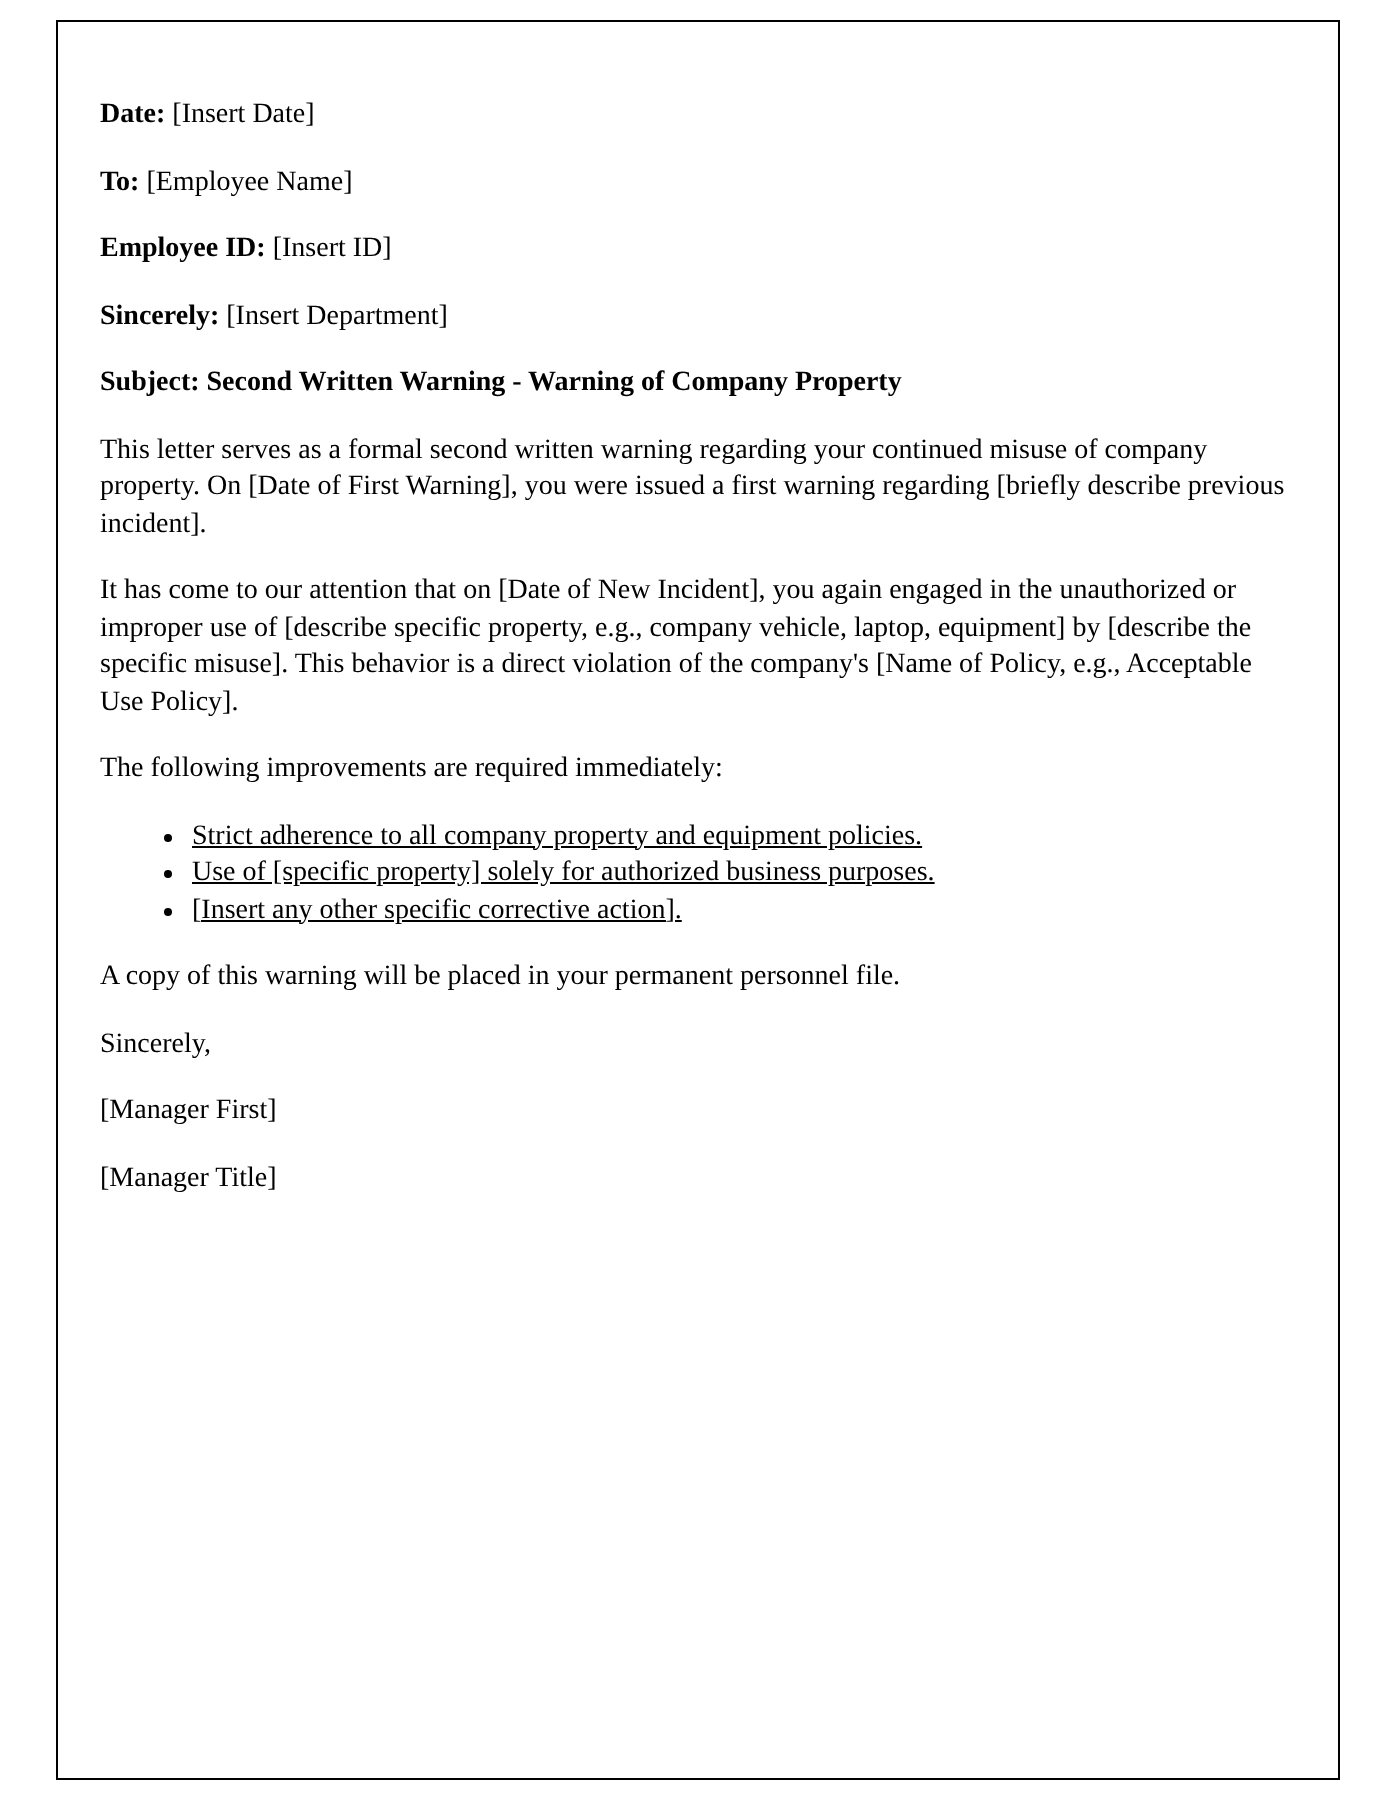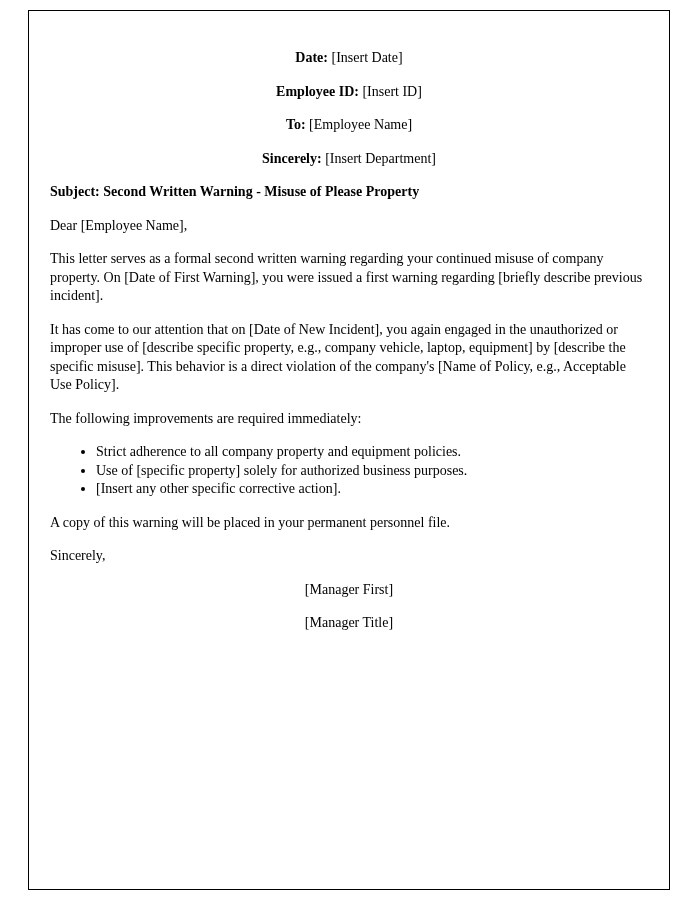--- a/index.html
+++ b/index.html
@@ -27,55 +27,54 @@
   .content {
     padding: 38px 21px 0 21px;
     font-size: 14px;
     line-height: 18.5px;
   }
   .content p {
     margin: 0 0 15px 0;
   }
   .line {
     margin: 0;
-    text-align: center;
   }
   .block-gap {
     margin-bottom: 15px;
   }
   b, .bold {
     font-weight: bold;
   }
   ul.bullets {
     margin: 0 0 15px 0;
     padding-left: 46px;
     list-style-type: disc;
+    text-decoration: underline;
   }
   ul.bullets li {
     margin: 0;
     line-height: 18.5px;
   }
 </style>
 </head>
 <body>
 
 <div class="page">
   <div class="content">
 
     <p class="line block-gap"><b>Date:</b><span> [Insert Date]</span></p>
 
     <div class="block-gap">
+      <p class="line"><b>To:</b><span> [Employee Name]</span></p>
       <p class="line"><b>Employee ID:</b><span> [Insert ID]</span></p>
-      <p class="line"><b>To:</b><span> [Employee Name]</span></p>
       <p class="line"><b>Sincerely:</b><span> [Insert Department]</span></p>
     </div>
 
-    <p class="bold">Subject: Second Written Warning - Misuse of Please Property</p>
+    <p class="bold">Subject: Second Written Warning - Warning of Company Property</p>
 
-    <p>Dear [Employee Name],</p>
 
     <p>This letter serves as a formal second written warning regarding your continued misuse of company property. On [Date of First Warning], you were issued a first warning regarding [briefly describe previous incident].</p>
 
     <p>It has come to our attention that on [Date of New Incident], you again engaged in the unauthorized or improper use of [describe specific property, e.g., company vehicle, laptop, equipment] by [describe the specific misuse]. This behavior is a direct violation of the company's [Name of Policy, e.g., Acceptable Use Policy].</p>
 
     <p>The following improvements are required immediately:</p>
 
     <ul class="bullets">
       <li>Strict adherence to all company property and equipment policies.</li>
       <li>Use of [specific property] solely for authorized business purposes.</li>

